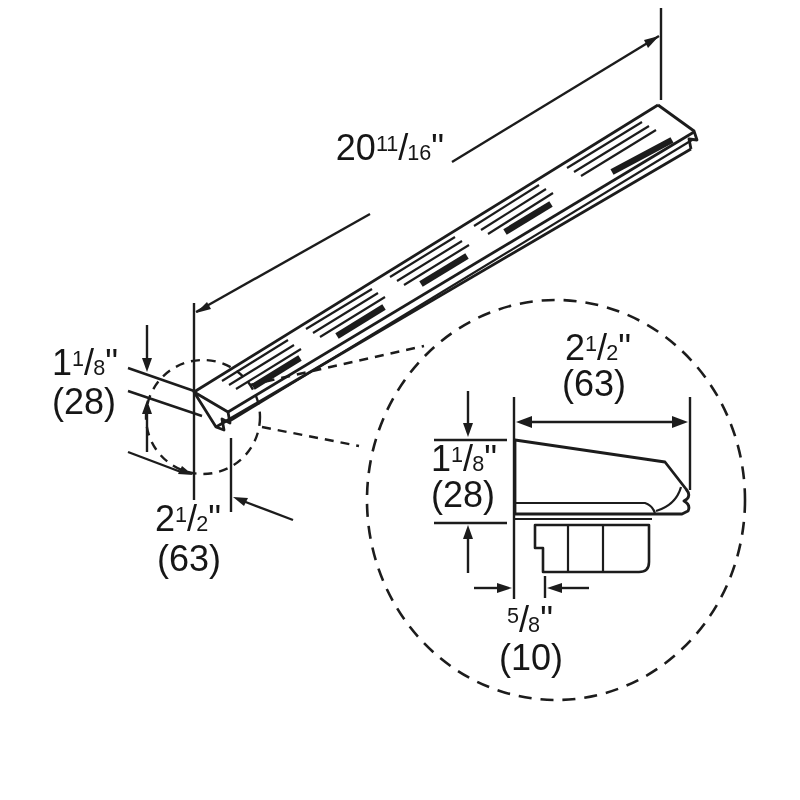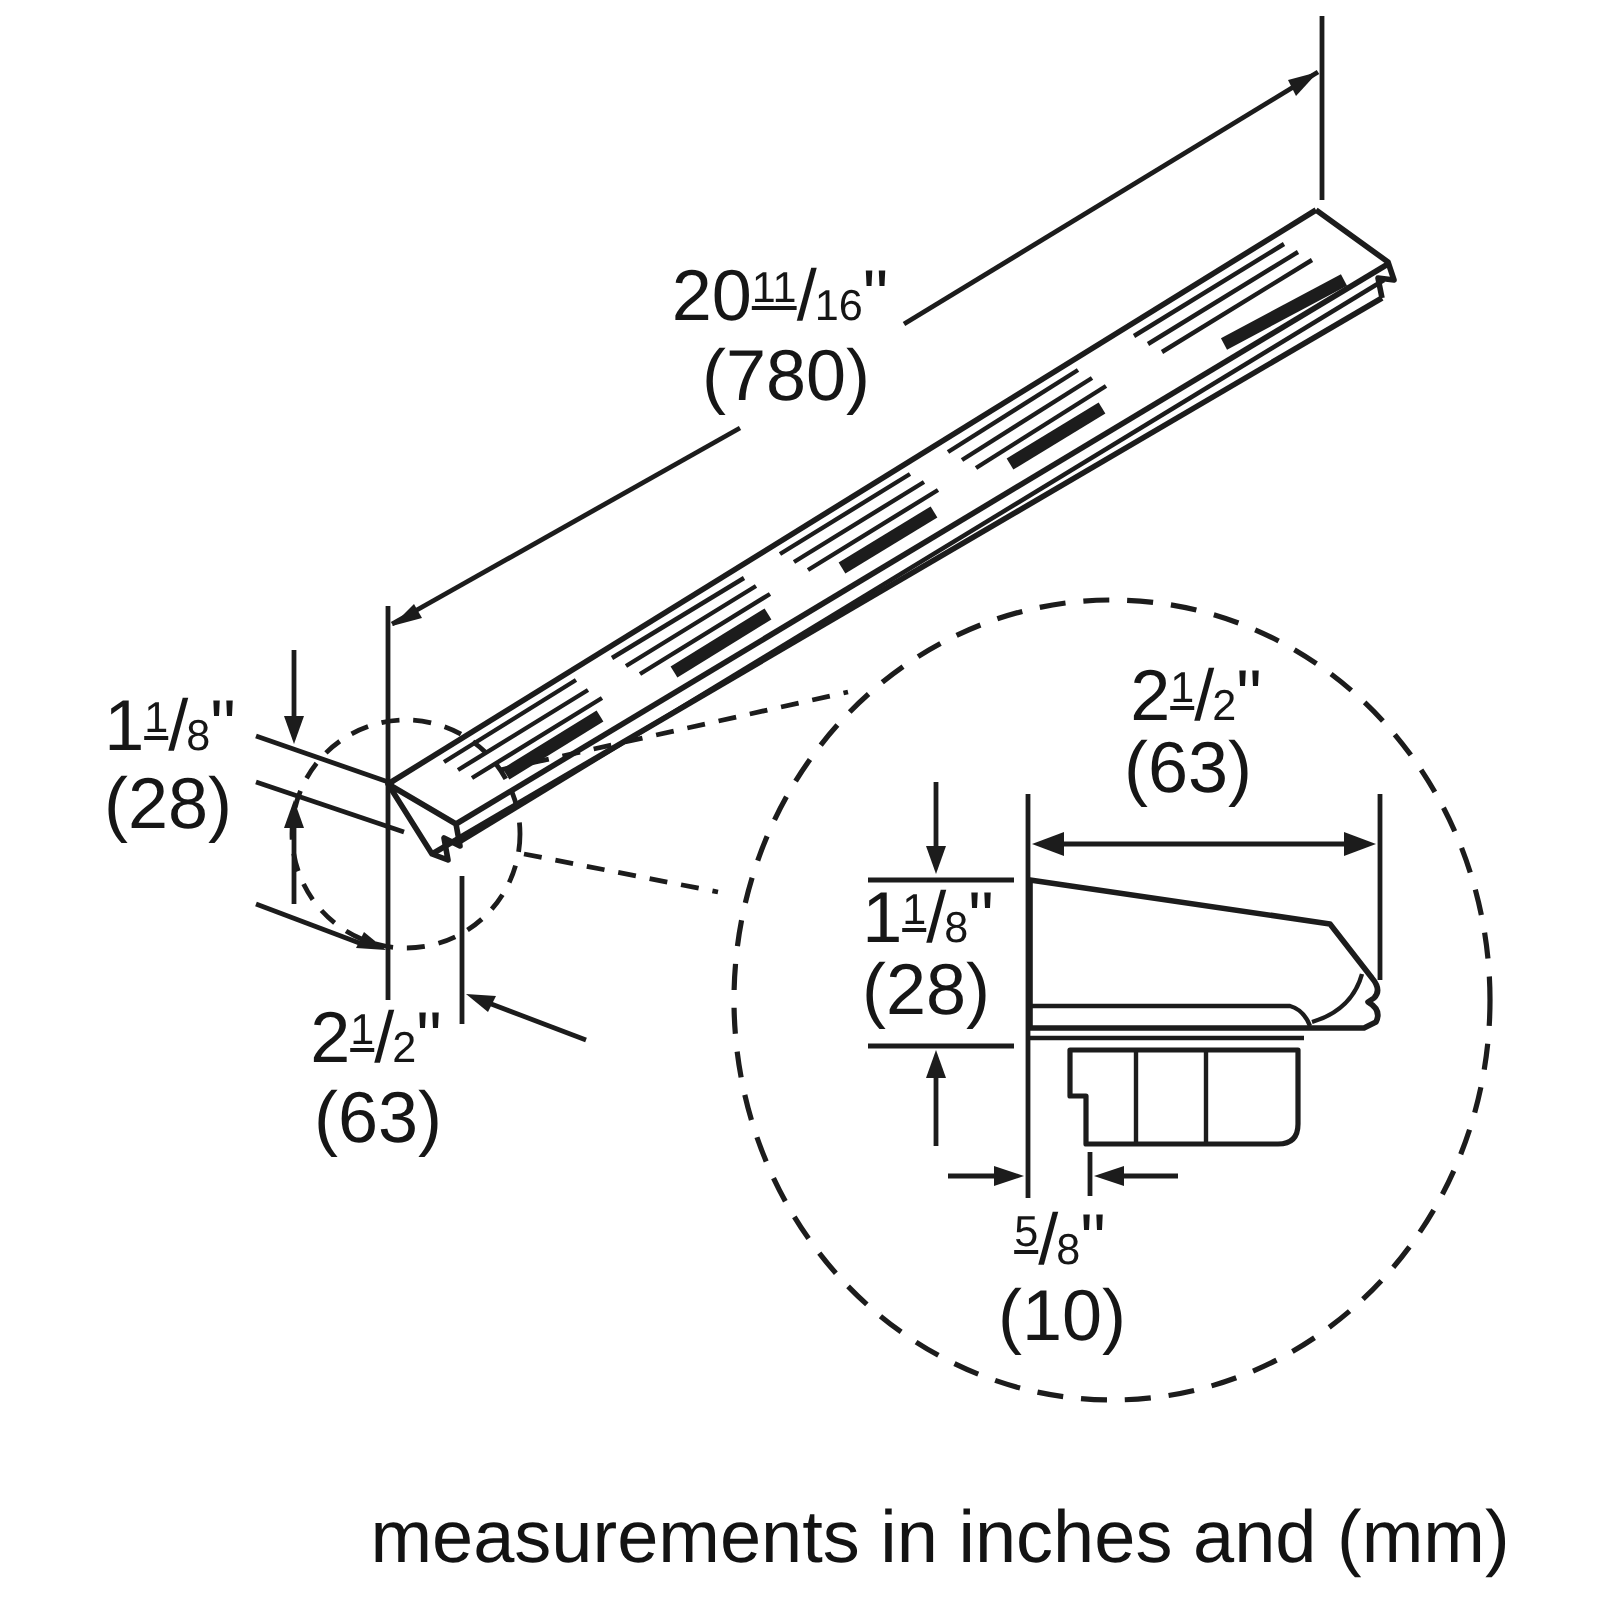--- a/index.html
+++ b/index.html
@@ -5,21 +5,21 @@
   html,body{margin:0;padding:0;background:#fff;}
   .stage{
     position:relative;width:800px;height:800px;background:#fff;overflow:hidden;
     font-family:"Liberation Sans",sans-serif;color:#161616;
   }
   .stage svg{position:absolute;left:0;top:0;}
   .dim-label{
     position:absolute;transform:translateX(-50%);
     font-size:36px;line-height:1.05;white-space:nowrap;color:#161616;
   }
-  .dim-label .fnum{font-size:0.60em;position:relative;top:-0.40em;text-decoration:underline;}
+  .dim-label .fnum{font-size:0.60em;position:relative;top:-0.40em;}
   .dim-label .fden{font-size:0.60em;position:relative;top:0.02em;margin-top:36px;}
   .dim-label .fsep{letter-spacing:-1px;}
   .caption{
     position:absolute;transform:translateX(-50%);
     font-size:37px;line-height:1;white-space:nowrap;color:#131313;
   }
   .ln{stroke:#1c1c1c;fill:none;}
   .fil{fill:#1c1c1c;stroke:none;}
 </style>
 </head>
@@ -130,21 +130,20 @@
       <line class="ln" x1="474" y1="588" x2="499" y2="588" stroke-width="2.4"></line>
       <polygon class="fil" points="512,588 497,583 497,593"></polygon>
       <line class="ln" x1="560" y1="588" x2="589" y2="588" stroke-width="2.4"></line>
       <polygon class="fil" points="547,588 562,583 562,593"></polygon>
     </g>
   </svg>
 
   <div class="dim-label" style="left:390px;top:129px">
     <span>20</span><span class="fnum">11</span><span class="fsep">/</span><span class="fden">16</span><span>"</span>
   </div>
-  <div class="dim-label" style="left:393px;top:169px">(780)</div>
 
   <div class="dim-label" style="left:85px;top:344px">
     <span>1</span><span class="fnum">1</span><span class="fsep">/</span><span class="fden">8</span><span>"</span>
   </div>
   <div class="dim-label" style="left:84px;top:383px">(28)</div>
 
   <div class="dim-label" style="left:188px;top:500px">
     <span>2</span><span class="fnum">1</span><span class="fsep">/</span><span class="fden">2</span><span>"</span>
   </div>
   <div class="dim-label" style="left:189px;top:540px">(63)</div>
@@ -157,14 +156,13 @@
   <div class="dim-label" style="left:464px;top:440px">
     <span>1</span><span class="fnum">1</span><span class="fsep">/</span><span class="fden">8</span><span>"</span>
   </div>
   <div class="dim-label" style="left:463px;top:476px">(28)</div>
 
   <div class="dim-label" style="left:530px;top:601px">
     <span></span><span class="fnum">5</span><span class="fsep">/</span><span class="fden">8</span><span>"</span>
   </div>
   <div class="dim-label" style="left:531px;top:639px">(10)</div>
 
-  <div class="caption" style="left:470px;top:750px">measurements in inches and (mm)</div>
 </div>
 
 </body></html>

